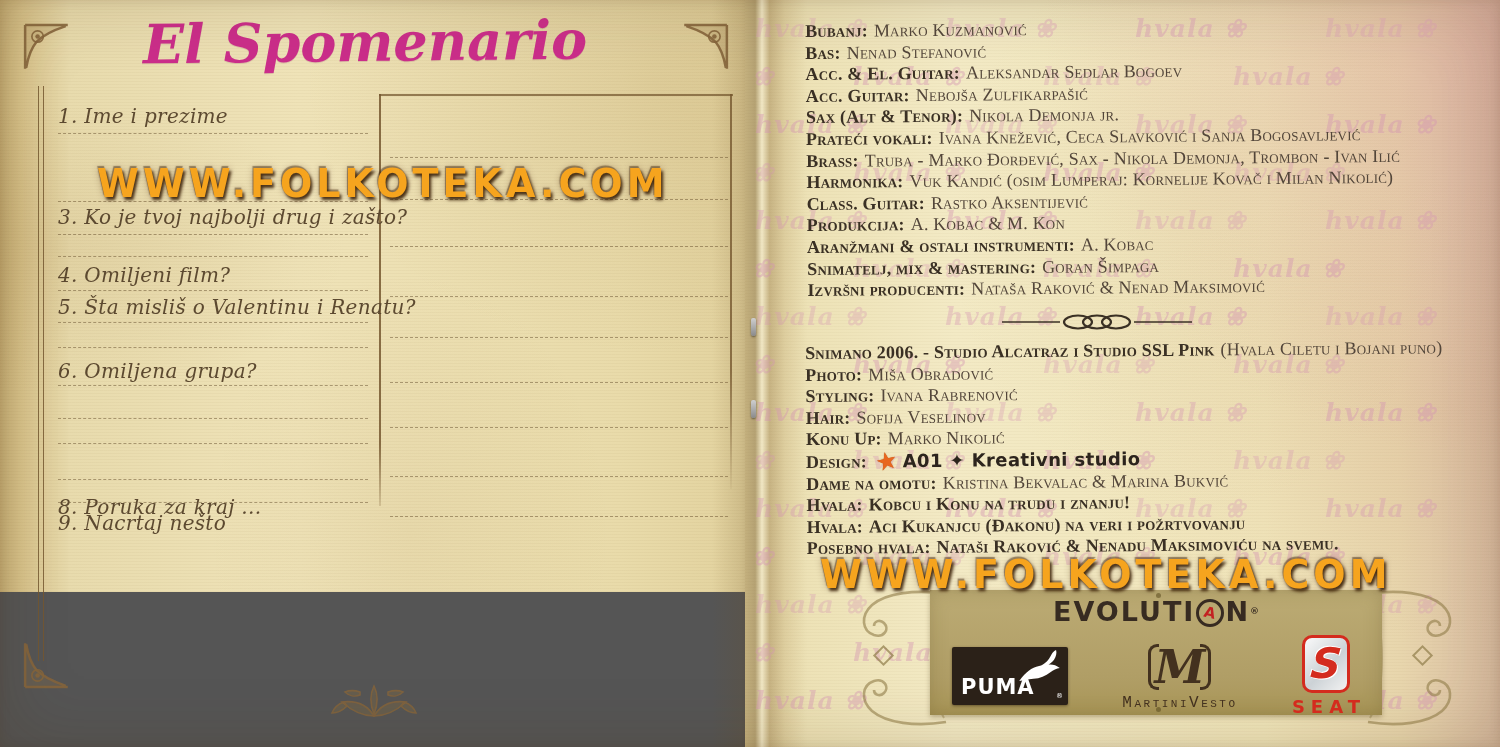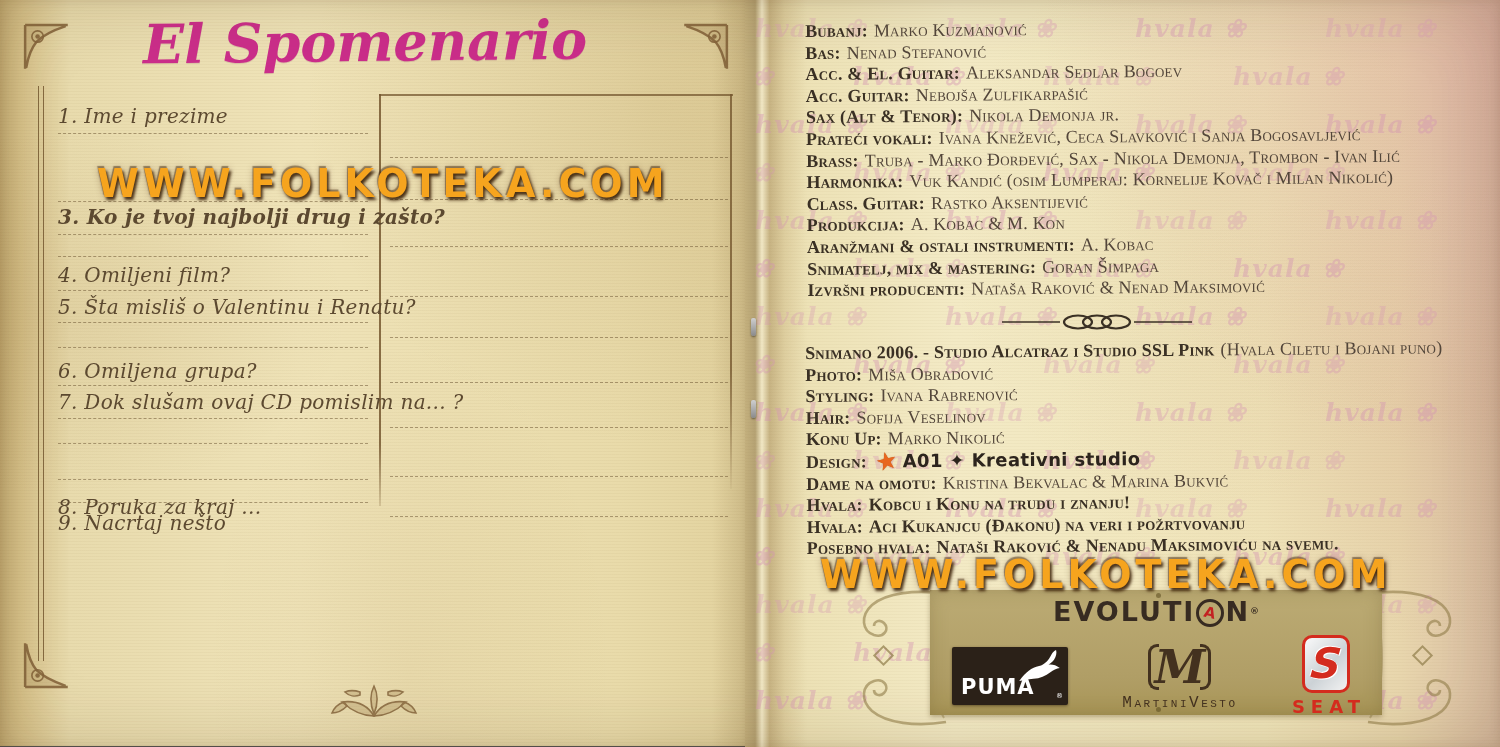--- a/index.html
+++ b/index.html
@@ -1,20 +1,20 @@
 <!DOCTYPE html>
 <html><head>
 <meta charset="utf-8">
 <style>
   html,body{margin:0;padding:0;background:#555;}
   .scan{position:relative;width:1500px;height:747px;overflow:hidden;
         font-family:"DejaVu Serif",serif;}
 
   
-  .left-page{position:absolute;left:0;top:0;width:745px;height:746px;
+  .left-page{position:absolute;left:0;top:0;width:745px;height:592px;
     background:
       radial-gradient(ellipse at 88% 14%, rgba(150,110,50,.12), transparent 38%),
       radial-gradient(ellipse at 8% 42%, rgba(150,110,50,.09), transparent 30%),
       radial-gradient(ellipse at 55% 90%, rgba(150,110,50,.07), transparent 35%),
       repeating-linear-gradient(0deg, rgba(120,90,40,.045) 0 1px, transparent 1px 3px),
       linear-gradient(90deg,#c8b178 0,#d9c48c 22px,#e8dbad 70px,#efe3b8 300px,#e9dbaa 620px,#e2d29e 745px);}
   .right-page{position:absolute;left:745px;top:0;width:755px;height:747px;
     background:
       radial-gradient(ellipse at 97% 4%, rgba(214,140,150,.30), transparent 42%),
       radial-gradient(ellipse at 94% 55%, rgba(205,150,125,.16), transparent 40%),
@@ -160,25 +160,24 @@
       <circle cx="15" cy="14" r="5.5" fill="none" stroke="#85653c" stroke-width="1.6" opacity="0.9"></circle>
       <circle cx="15" cy="14" r="2.2" fill="#85653c" opacity="0.9"></circle>
     </svg>
 
     <div class="frame vl-left"></div>
     <div class="frame vl-mid"></div>
     <div class="frame vl-right"></div>
     <div class="frame hl-top"></div>
 
     <div class="q" style="top:104px;">1. Ime i prezime</div>
-    <div class="q" style="top:205px;font-weight:bold;">3. Ko je tvoj najbolji drug i zašto?</div>
+    <div class="q" style="top:205px;">3. Ko je tvoj najbolji drug i zašto?</div>
     <div class="q" style="top:263px;">4. Omiljeni film?</div>
     <div class="q" style="top:295px;">5. Šta misliš o Valentinu i Renatu?</div>
     <div class="q" style="top:359px;">6. Omiljena grupa?</div>
-    <div class="q" style="top:390px;">7. Dok slušam ovaj CD pomislim na... ?</div>
     <div class="q" style="top:451px;margin-top:44px;">8. Poruka za kraj ...</div>
     <div class="q" style="top:511px;">9. Nacrtaj nešto</div>
 
     <div class="dash l" style="top:133px;"></div>
     <div class="dash l" style="top:201px;"></div>
     <div class="dash l" style="top:234px;"></div>
     <div class="dash l" style="top:256px;"></div>
     <div class="dash l" style="top:290px;"></div>
     <div class="dash l" style="top:322px;"></div>
     <div class="dash l" style="top:347px;"></div>

